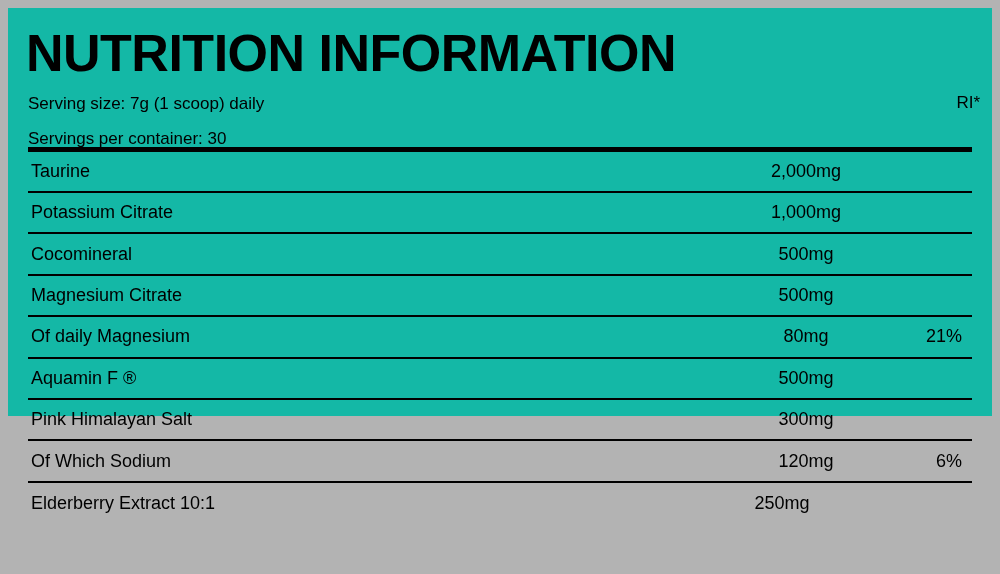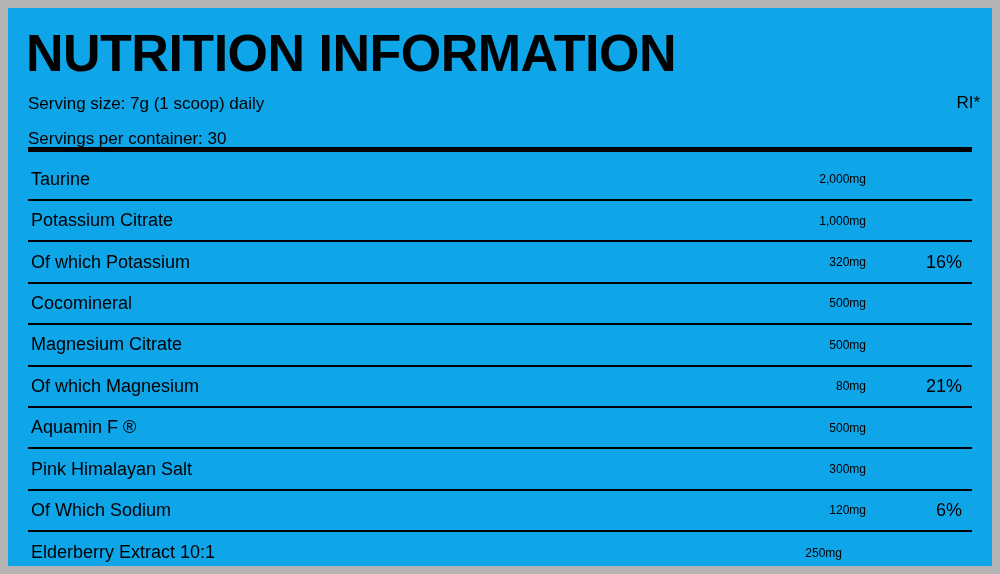--- a/index.html
+++ b/index.html
@@ -11,22 +11,22 @@
     width: 1000px;
     height: 574px;
     font-family: "Liberation Sans", sans-serif;
     overflow: hidden;
   }
   .panel {
     position: absolute;
     left: 8px;
     top: 8px;
     width: 984px;
-    height: 558px;
-    background: #0ea5e9;
+    height: 408px;
+    background: #14b8a6;
     box-sizing: border-box;
   }
   .inner {
     position: absolute;
     left: 12px;
     top: 10px;
     right: 12px;
     bottom: 4px;
   }
   .title {
@@ -55,21 +55,21 @@
     top: 0;
     font-size: 17px;
     color: #000;
   }
   .rule-thick {
     height: 5px;
     background: #000;
     margin: 6px 8px 0 8px;
   }
   .table {
-    margin: 8px 8px;
+    margin: 0 8px;
   }
   .row {
     display: flex;
     align-items: center;
     height: 41.4px;
     border-bottom: 2px solid #000;
     box-sizing: border-box;
   }
   .row:last-child {
     border-bottom: none;
@@ -77,22 +77,22 @@
   }
   .cell-name {
     flex: 1 1 auto;
     font-size: 18px;
     color: #000;
     padding-left: 3px;
     white-space: nowrap;
   }
   .cell-amount {
     width: 120px;
-    text-align: right;
-    font-size: 12px;
+    text-align: center;
+    font-size: 18px;
     color: #000;
     padding-right: 4px;
     white-space: nowrap;
   }
   .cell-ri {
     width: 92px;
     text-align: right;
     font-size: 18px;
     color: #000;
     padding-right: 10px;
@@ -122,40 +122,35 @@
         <div class="cell-amount">2,000mg</div>
         <div class="cell-ri"></div>
       </div>
 
       <div class="row">
         <div class="cell-name">Potassium Citrate</div>
         <div class="cell-amount">1,000mg</div>
         <div class="cell-ri"></div>
       </div>
 
-      <div class="row">
-        <div class="cell-name">Of which Potassium</div>
-        <div class="cell-amount">320mg</div>
-        <div class="cell-ri">16%</div>
-      </div>
 
       <div class="row">
         <div class="cell-name">Cocomineral</div>
         <div class="cell-amount">500mg</div>
         <div class="cell-ri"></div>
       </div>
 
       <div class="row">
         <div class="cell-name">Magnesium Citrate</div>
         <div class="cell-amount">500mg</div>
         <div class="cell-ri"></div>
       </div>
 
       <div class="row">
-        <div class="cell-name">Of which Magnesium</div>
+        <div class="cell-name">Of daily Magnesium</div>
         <div class="cell-amount">80mg</div>
         <div class="cell-ri">21%</div>
       </div>
 
       <div class="row">
         <div class="cell-name">Aquamin F ®</div>
         <div class="cell-amount">500mg</div>
         <div class="cell-ri"></div>
       </div>
 

